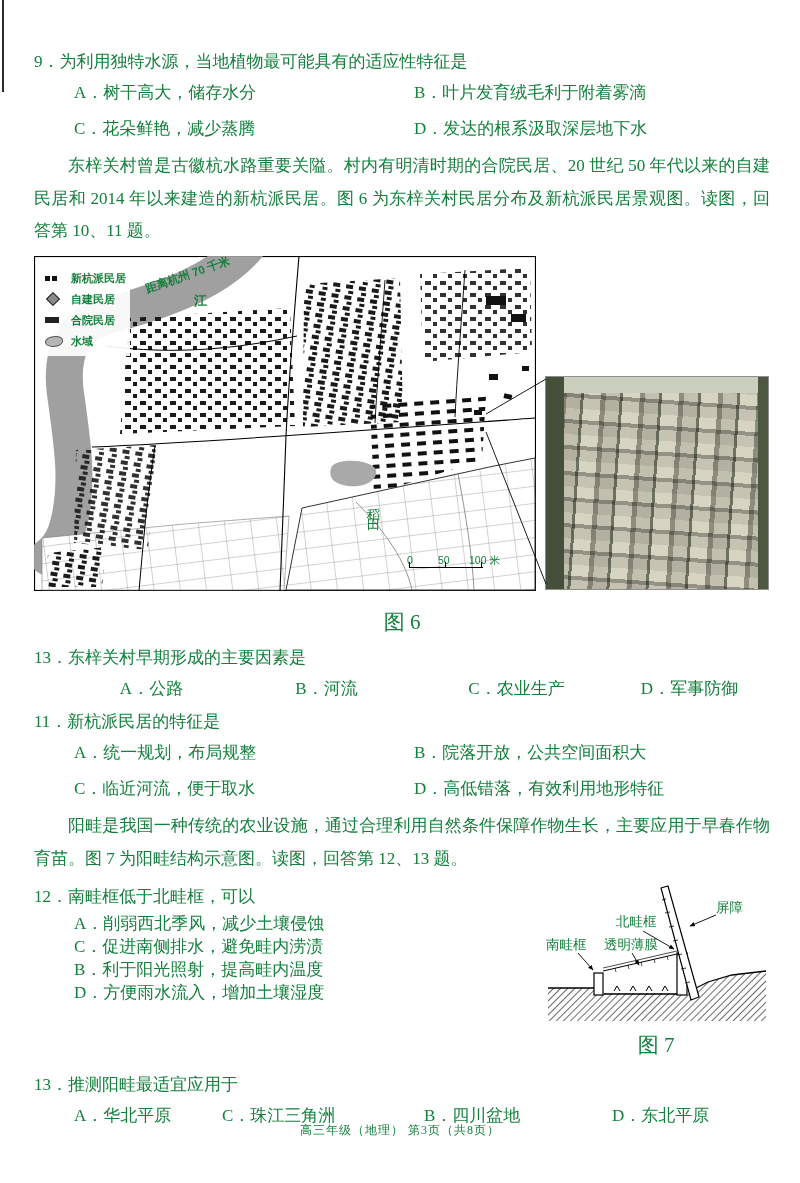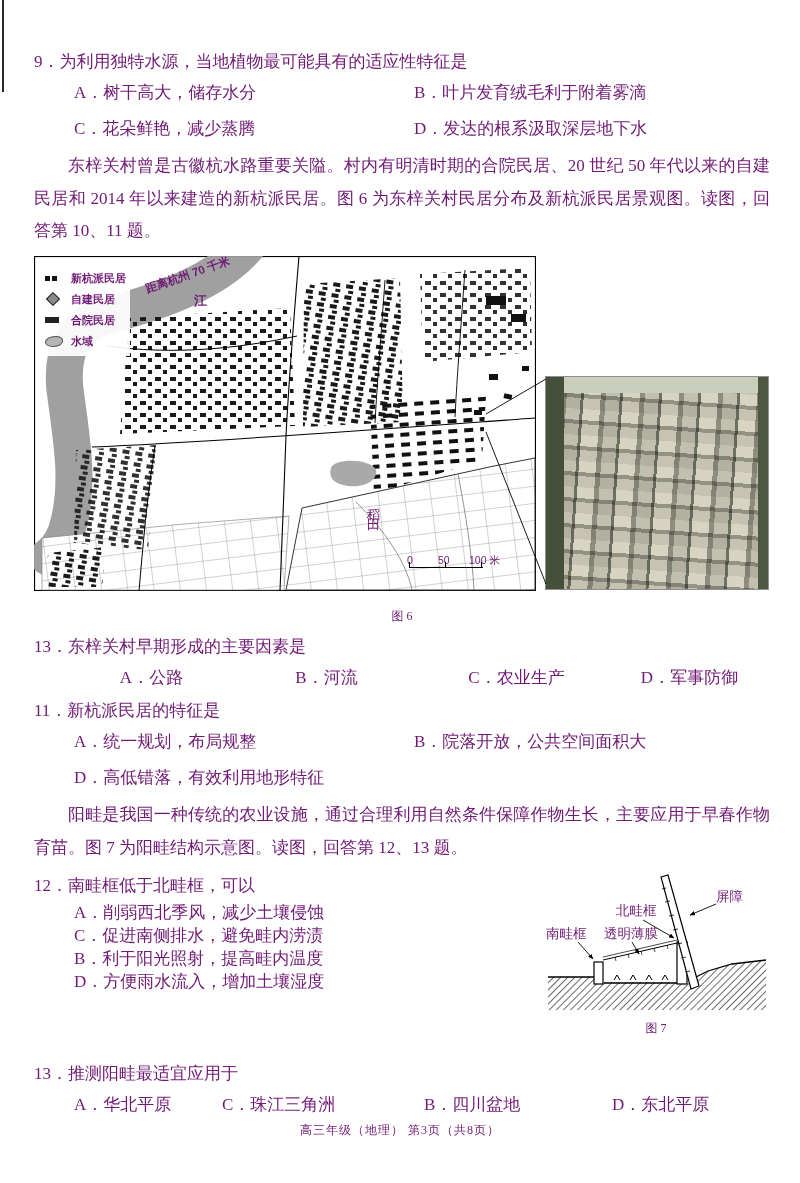--- a/index.html
+++ b/index.html
@@ -1,17 +1,17 @@
 <!DOCTYPE html>
 <html><head>
 <meta charset="utf-8">
 <style>
   html,body{margin:0;padding:0;background:#e9e9e9;}
   .page{position:relative;width:800px;height:1183px;background:#fff;overflow:hidden;
-        font-family:"Liberation Serif","DejaVu Serif",serif;color:#701a75;font-size:17px;}
+        font-family:"Liberation Serif","DejaVu Serif",serif;color:#15803d;font-size:17px;}
   .artifact{position:absolute;left:2px;top:0;width:2px;height:92px;background:#2a2a2a;}
   .content{padding:40px 30px 0 34px;}
   .stem{margin:10px 0 4px;}
   .opts-grid2{display:grid;grid-template-columns:340px 1fr;row-gap:13px;padding-left:40px;margin:8px 0 10px;}
   .opts-grid4a{display:grid;grid-template-columns:155px 195px 185px 1fr;padding-left:40px;margin:8px 0 10px;text-align:center;}
   .opts-grid4b{display:grid;grid-template-columns:148px 202px 188px 1fr;padding-left:40px;margin:8px 0 10px;}
   .passage{text-indent:2em;text-align:justify;line-height:1.92;margin:8px 0 6px;}
 
   
   .figure-row{position:relative;height:342px;margin:8px 0 0;}
@@ -42,21 +42,21 @@
   .scale-line i:nth-child(3){left:72px;}
   .connector{position:absolute;left:0;top:0;width:736px;height:342px;pointer-events:none;z-index:1;}
   .photo{position:absolute;left:511px;top:120px;width:222px;height:212px;border:1px solid #8f8f8f;
     background:
       linear-gradient(90deg,#45503a 0 18px,rgba(0,0,0,0) 18px),
       linear-gradient(270deg,#4e5840 0 10px,rgba(0,0,0,0) 10px),
       linear-gradient(180deg,#c9cfbc 0 16px,rgba(0,0,0,0) 16px),
       repeating-linear-gradient(94deg,#e6e4da 0 17px,#97978d 17px 22px,#cfcec4 22px 36px,#757a6e 36px 39px),
       repeating-linear-gradient(4deg,#dcdad0 0 11px,#a3a399 11px 15px,#efede3 15px 26px);
     background-blend-mode:normal,normal,normal,multiply,normal;}
-  .fig-caption{text-align:center;font-size:12px;margin:10px 0 8px;}
+  .fig-caption{text-align:center;font-size:21px;margin:10px 0 8px;}
 
   
   .q12{position:relative;min-height:178px;}
   .opts-col{padding-left:40px;}
   .opts-col div{margin:0 0;}
   .fig7{position:absolute;right:-2px;top:-4px;width:232px;}
   .fig7-svg{display:block;width:232px;height:148px;}
   .f7-label{position:absolute;font-size:13.5px;white-space:nowrap;}
   .fig7 .fig-caption{margin:2px 0 0;}
 
@@ -188,20 +188,21 @@
         <span>C．农业生产</span>
         <span>D．军事防御</span>
       </div>
     </section>
 
     <section>
       <div class="stem">11．新杭派民居的特征是</div>
       <div class="opts-grid2">
         <span>A．统一规划，布局规整</span>
         <span>B．院落开放，公共空间面积大</span>
+        <span>C．临近河流，便于取水</span>
         <span>D．高低错落，有效利用地形特征</span>
       </div>
     </section>
 
     <p class="passage">阳畦是我国一种传统的农业设施，通过合理利用自然条件保障作物生长，主要应用于早春作物育苗。图 7 为阳畦结构示意图。读图，回答第 12、13 题。</p>
 
     <section class="q12">
       <div class="stem">12．南畦框低于北畦框，可以</div>
       <div class="opts-col">
         <div>A．削弱西北季风，减少土壤侵蚀</div>

